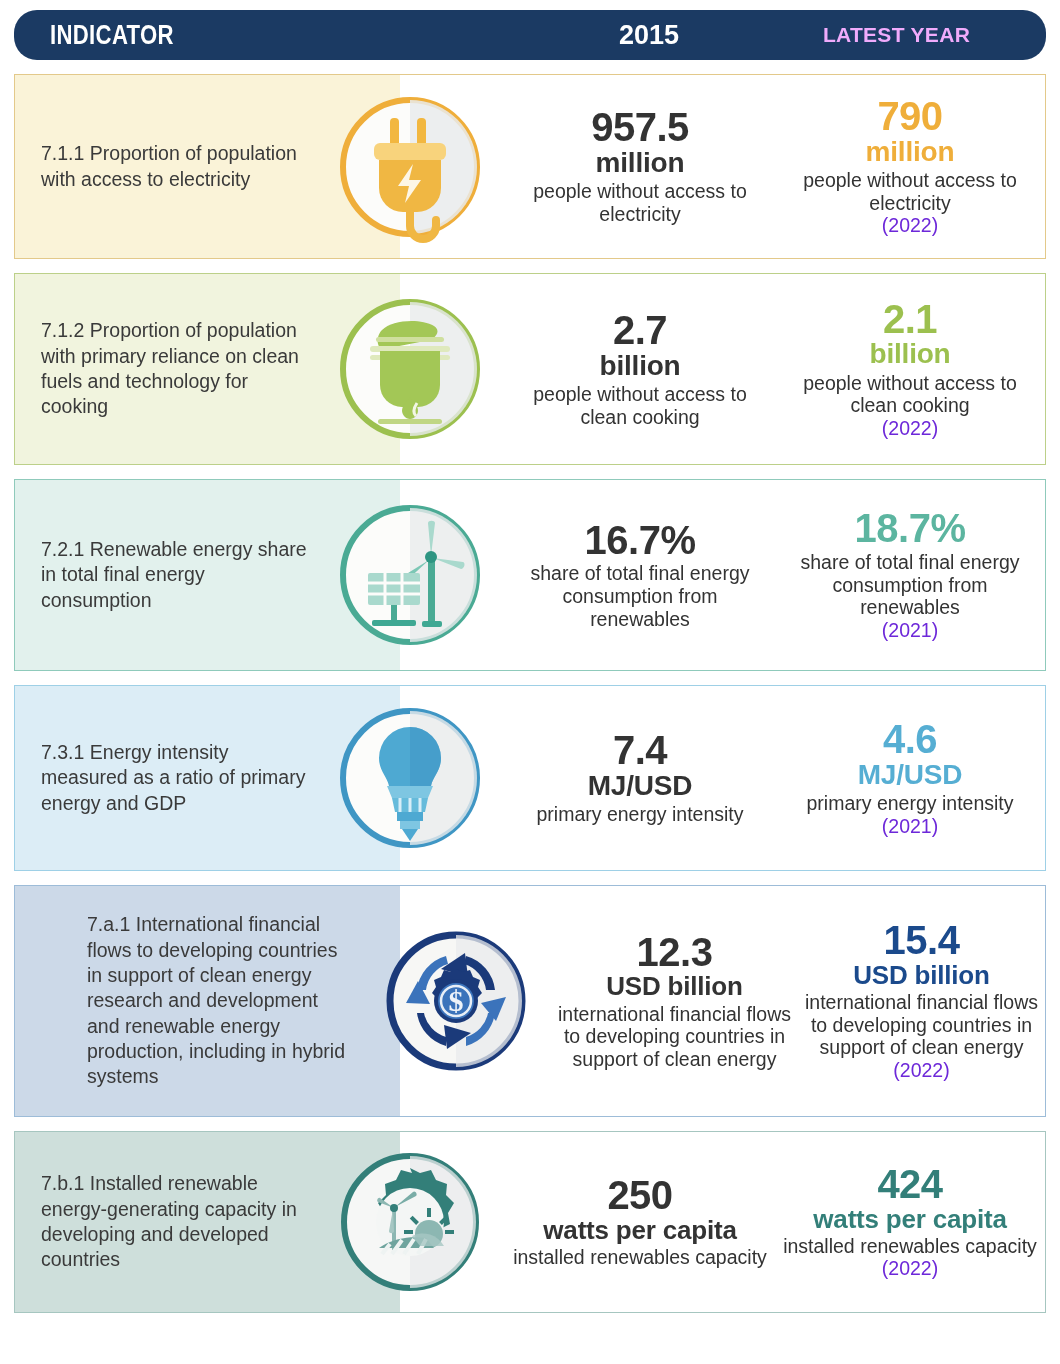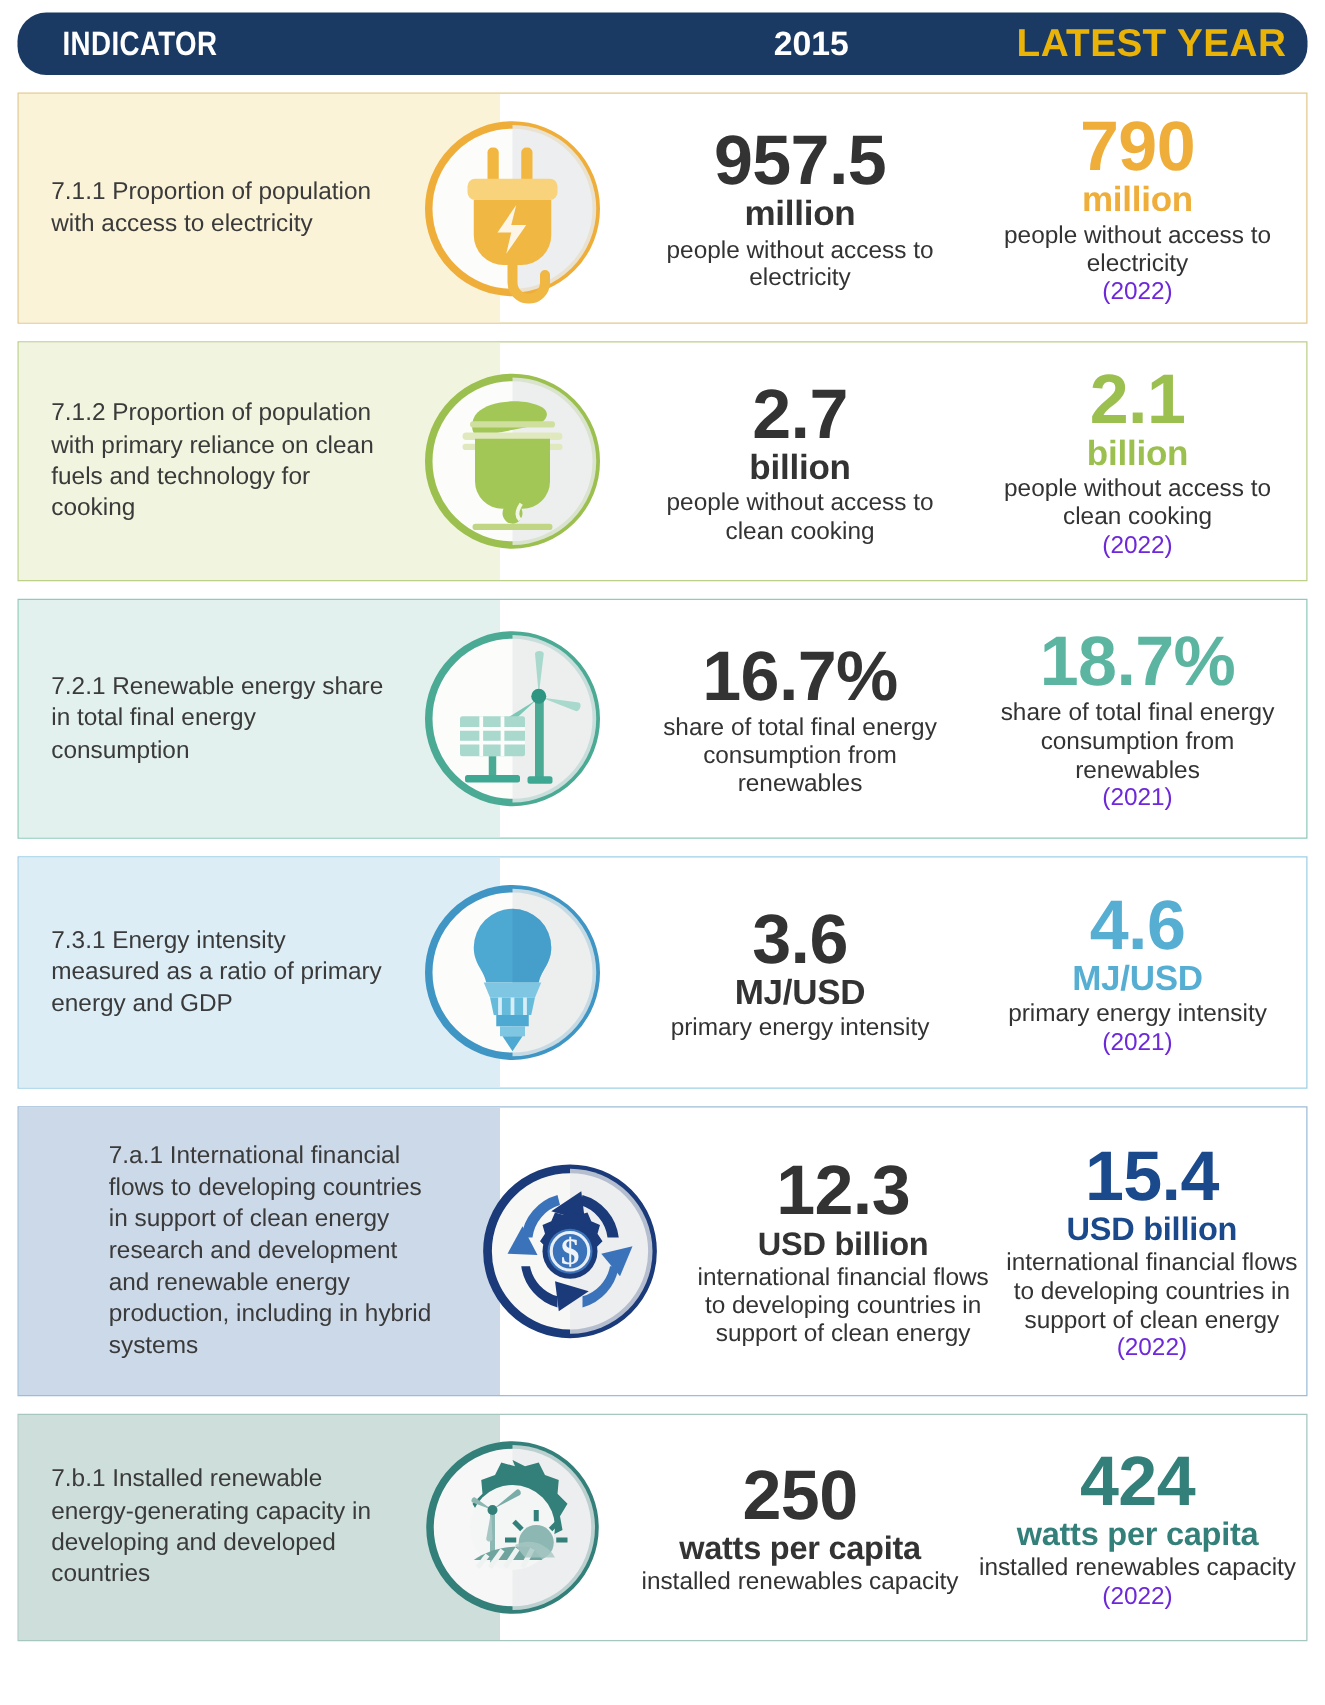--- a/index.html
+++ b/index.html
@@ -22,22 +22,22 @@
   .hdr-indicator {
     position: absolute; left: 36px;
     color: #ffffff; font-size: 27px; font-weight: bold;
     letter-spacing: .4px; transform: scaleX(.82); transform-origin: left center;
   }
   .hdr-2015 {
     position: absolute; left: 530px; width: 210px; text-align: center;
     color: #ffffff; font-size: 27px; font-weight: bold;
   }
   .hdr-latest {
-    position: absolute; left: 750px; width: 265px; text-align: right;
-    color: #eab308; font-size: 31px; font-weight: bold;
+    position: absolute; left: 750px; width: 265px; text-align: center;
+    color: #f0abfc; font-size: 21px; font-weight: bold;
     letter-spacing: .3px;
   }
 
   
   .row {
     position: relative;
     margin-top: 14px;
     border: 1px solid #d9c97e;
     background: #ffffff;
     display: flex;
@@ -57,21 +57,21 @@
   }
   .col-icon {
     width: 190px; flex: 0 0 190px;
     display: flex; align-items: center; justify-content: center;
     z-index: 2;
   }
   .col-val {
     flex: 1 1 0; text-align: center; z-index: 2; padding: 0 6px;
   }
   .big-num {
-    font-size: 56px; font-weight: bold; line-height: 1.02;
+    font-size: 40px; font-weight: bold; line-height: 1.02;
     color: #333333; letter-spacing: -.5px;
   }
   .unit {
     font-size: 28px; font-weight: bold; line-height: 1.08;
     color: #333333; letter-spacing: -.2px;
   }
   .unit.small { font-size: 26px; }
   .desc {
     font-size: 19.5px; line-height: 1.16; color: #333333; margin-top: 2px;
   }
@@ -217,21 +217,21 @@
             <path d="M53 84h46l-5 12H58z" fill="#7ec6e2"></path>
             <path d="M58 96h36l-3 14H61z" fill="#66bbdb"></path>
             <path d="M66 96v14M76 96v14M86 96v14" stroke="#d7eef8" stroke-width="3"></path>
             <rect x="63" y="110" width="26" height="9" fill="#4ea9d2"></rect>
             <rect x="66" y="119" width="20" height="8" fill="#7ec6e2"></rect>
             <path d="M68 127h16l-8 12z" fill="#4ea9d2"></path>
           </svg>
         </div>
       </div>
       <div class="col-val">
-        <div class="big-num">3.6</div>
+        <div class="big-num">7.4</div>
         <div class="unit">MJ/USD</div>
         <div class="desc">primary energy intensity</div>
       </div>
       <div class="col-val">
         <div class="big-num" style="color:#56aed3;">4.6</div>
         <div class="unit" style="color:#56aed3;">MJ/USD</div>
         <div class="desc">primary energy intensity</div>
         <div class="yr">(2021)</div>
       </div>
     </div>

